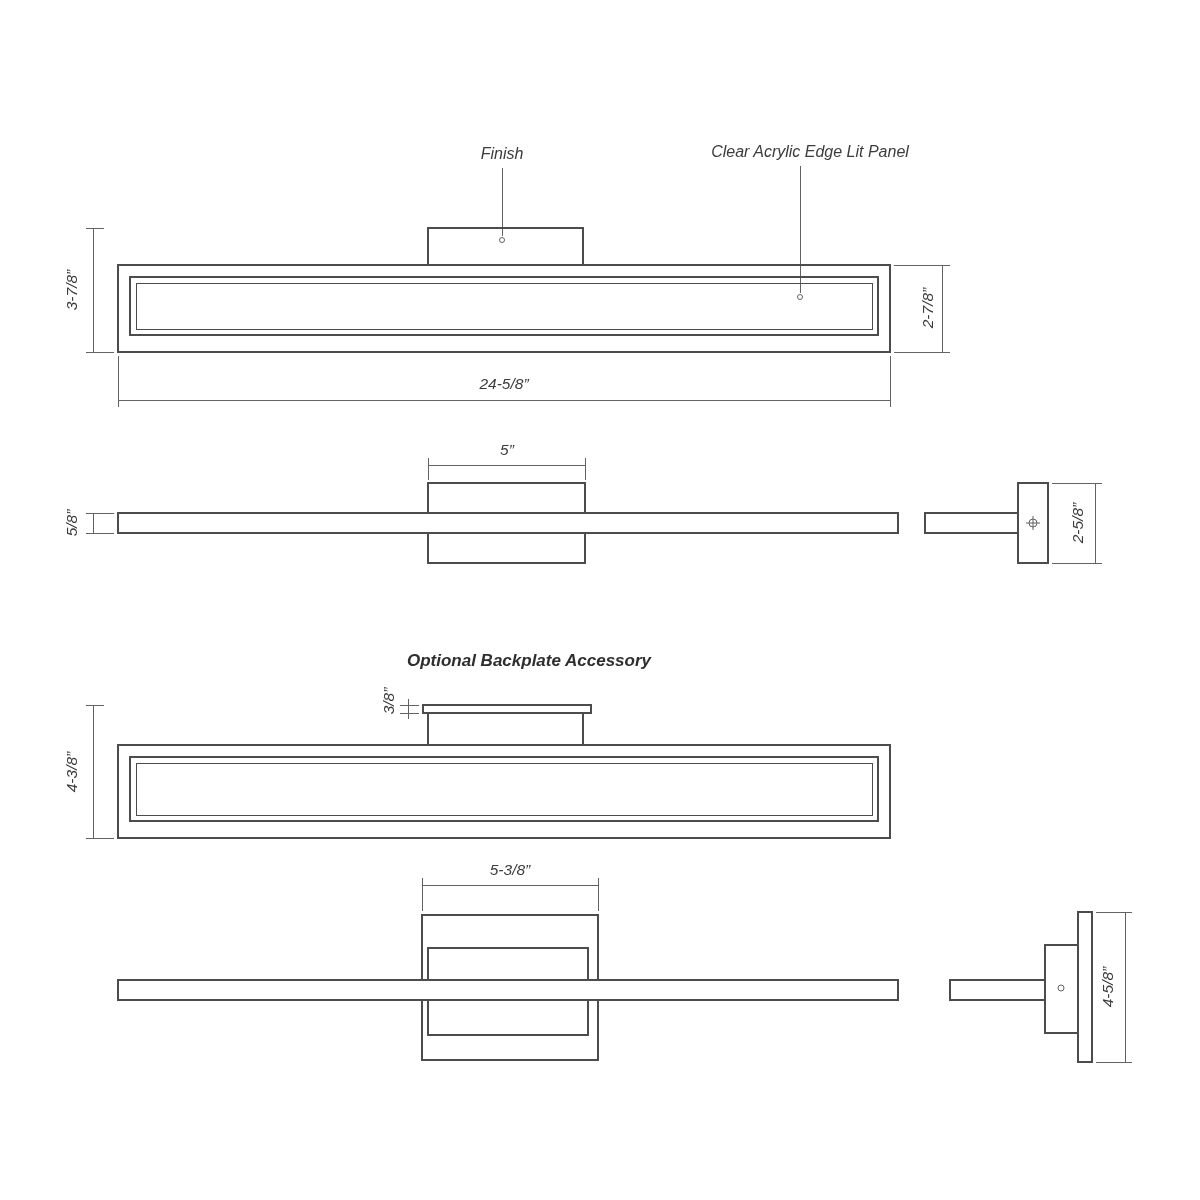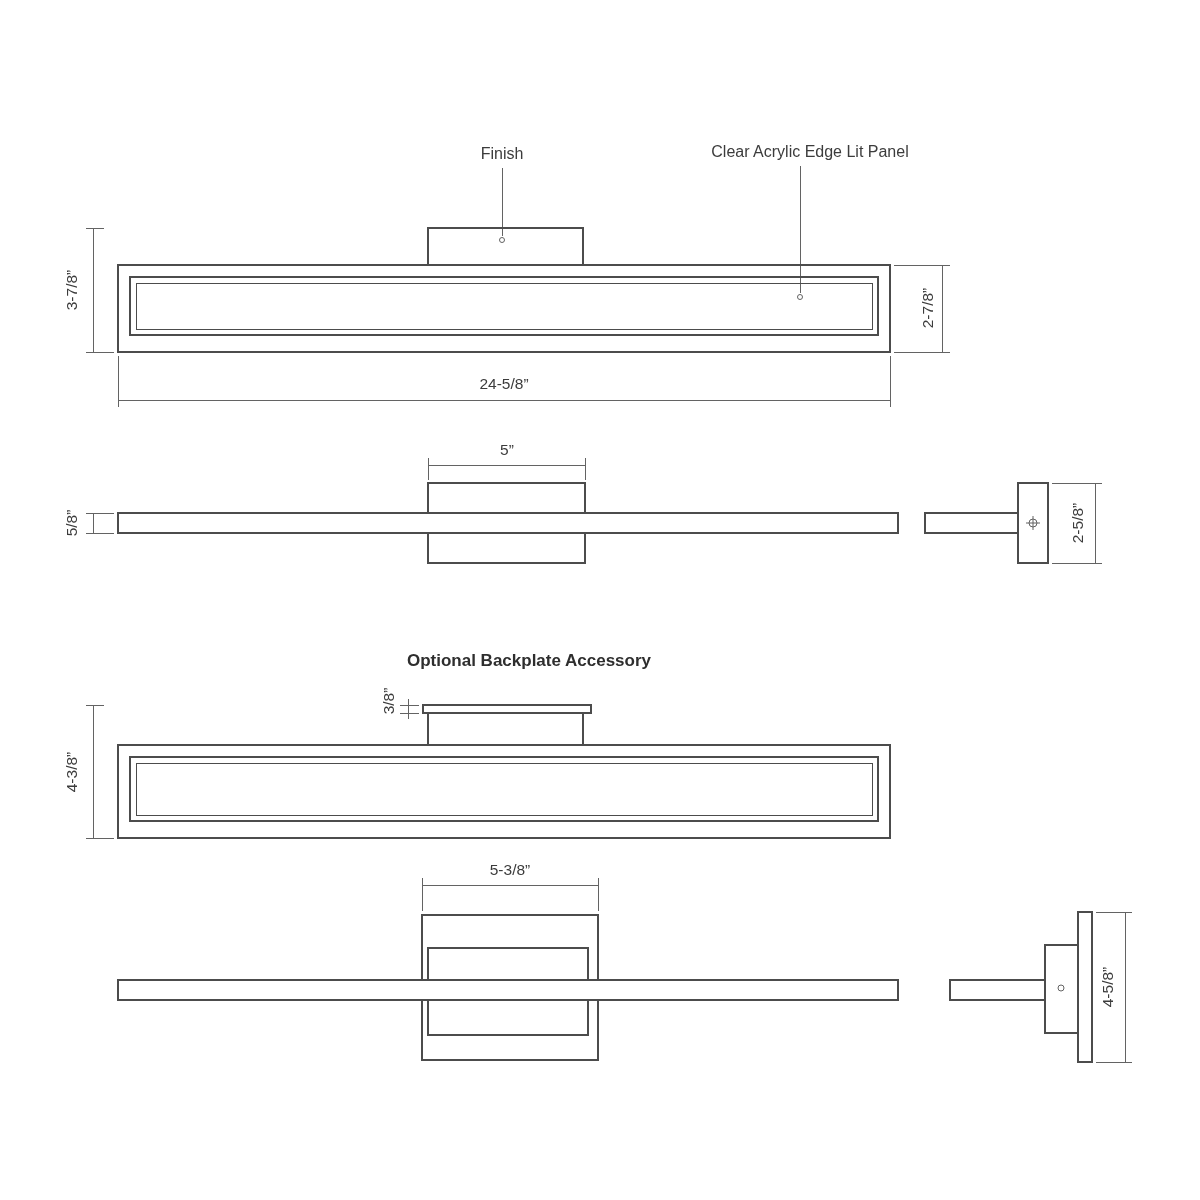--- a/index.html
+++ b/index.html
@@ -1,16 +1,16 @@
 <!DOCTYPE html>
 <html><head>
 <meta charset="utf-8">
 <style>
   html,body{margin:0;padding:0;background:#ffffff;}
-  .canvas{width:1200px;height:1200px;background:#ffffff;position:relative;font-family:"Liberation Sans",sans-serif;}
+  .canvas{width:1200px;height:1200px;background:#ffffff;position:relative;font-family:"Liberation Sans",sans-serif;font-style:italic;}
   svg{display:block;}
   .obj{fill:none;stroke:#4c4c4c;stroke-width:1.6;}
   .obj-thin{fill:none;stroke:#4c4c4c;stroke-width:1;}
   .objfill{fill:#ffffff;stroke:#4c4c4c;stroke-width:1.6;}
   .dim{stroke:#636363;stroke-width:1;fill:none;}
   .leader{stroke:#636363;stroke-width:1;fill:none;}
   .dot{fill:none;stroke:#636363;stroke-width:1;}
   .txt{font-family:"Liberation Sans",sans-serif;font-size:15.5px;fill:#3c3c3c;}
   .lbl{font-family:"Liberation Sans",sans-serif;font-size:16px;fill:#3c3c3c;}
   .ttl{font-family:"Liberation Sans",sans-serif;font-size:17px;font-weight:bold;fill:#2e2e2e;}

